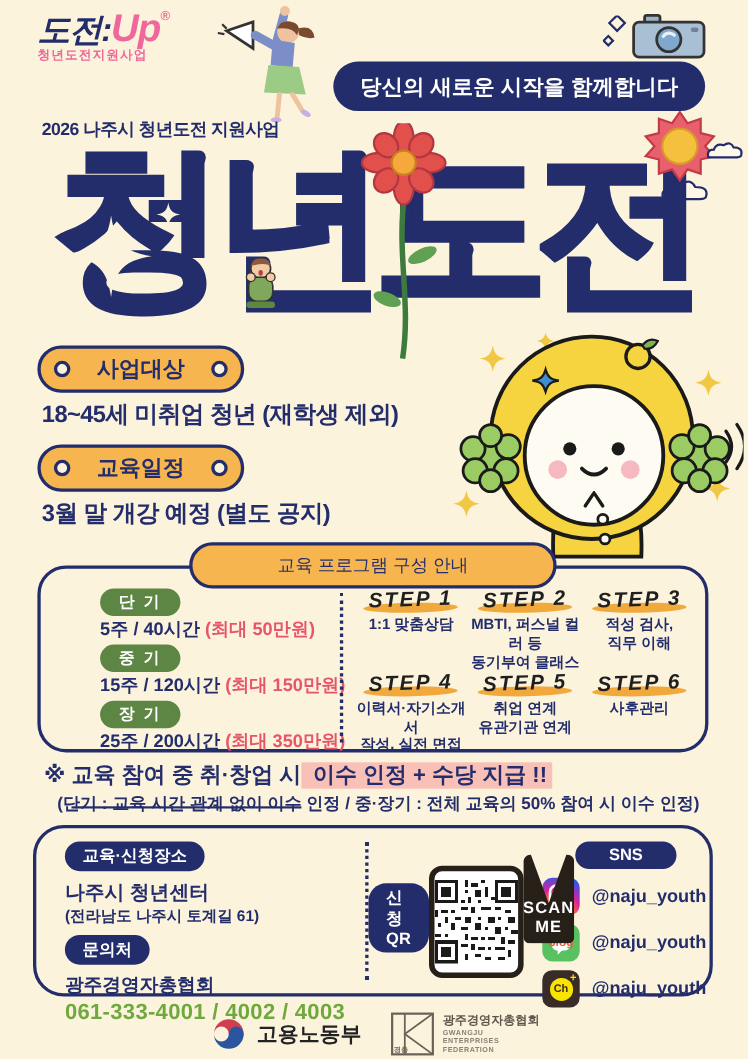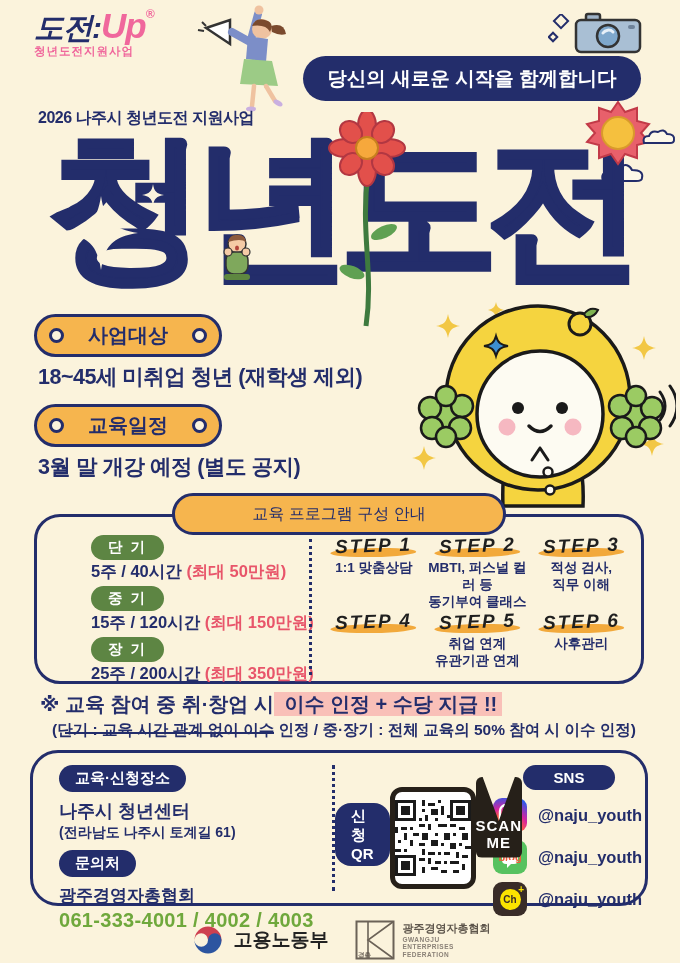--- a/index.html
+++ b/index.html
@@ -305,20 +305,22 @@
           <div class="step-desc">MBTI, 퍼스널 컬러 등
 동기부여 클래스</div>
         </div>
         <div class="step">
           <div class="step-label">STEP 3</div>
           <div class="step-desc">적성 검사,
 직무 이해</div>
         </div>
         <div class="step">
           <div class="step-label">STEP 4</div>
+          <div class="step-desc">이력서·자기소개서
+작성, 실전 면접</div>
         </div>
         <div class="step">
           <div class="step-label">STEP 5</div>
           <div class="step-desc">취업 연계
 유관기관 연계</div>
         </div>
         <div class="step">
           <div class="step-label">STEP 6</div>
           <div class="step-desc">사후관리</div>
         </div>

